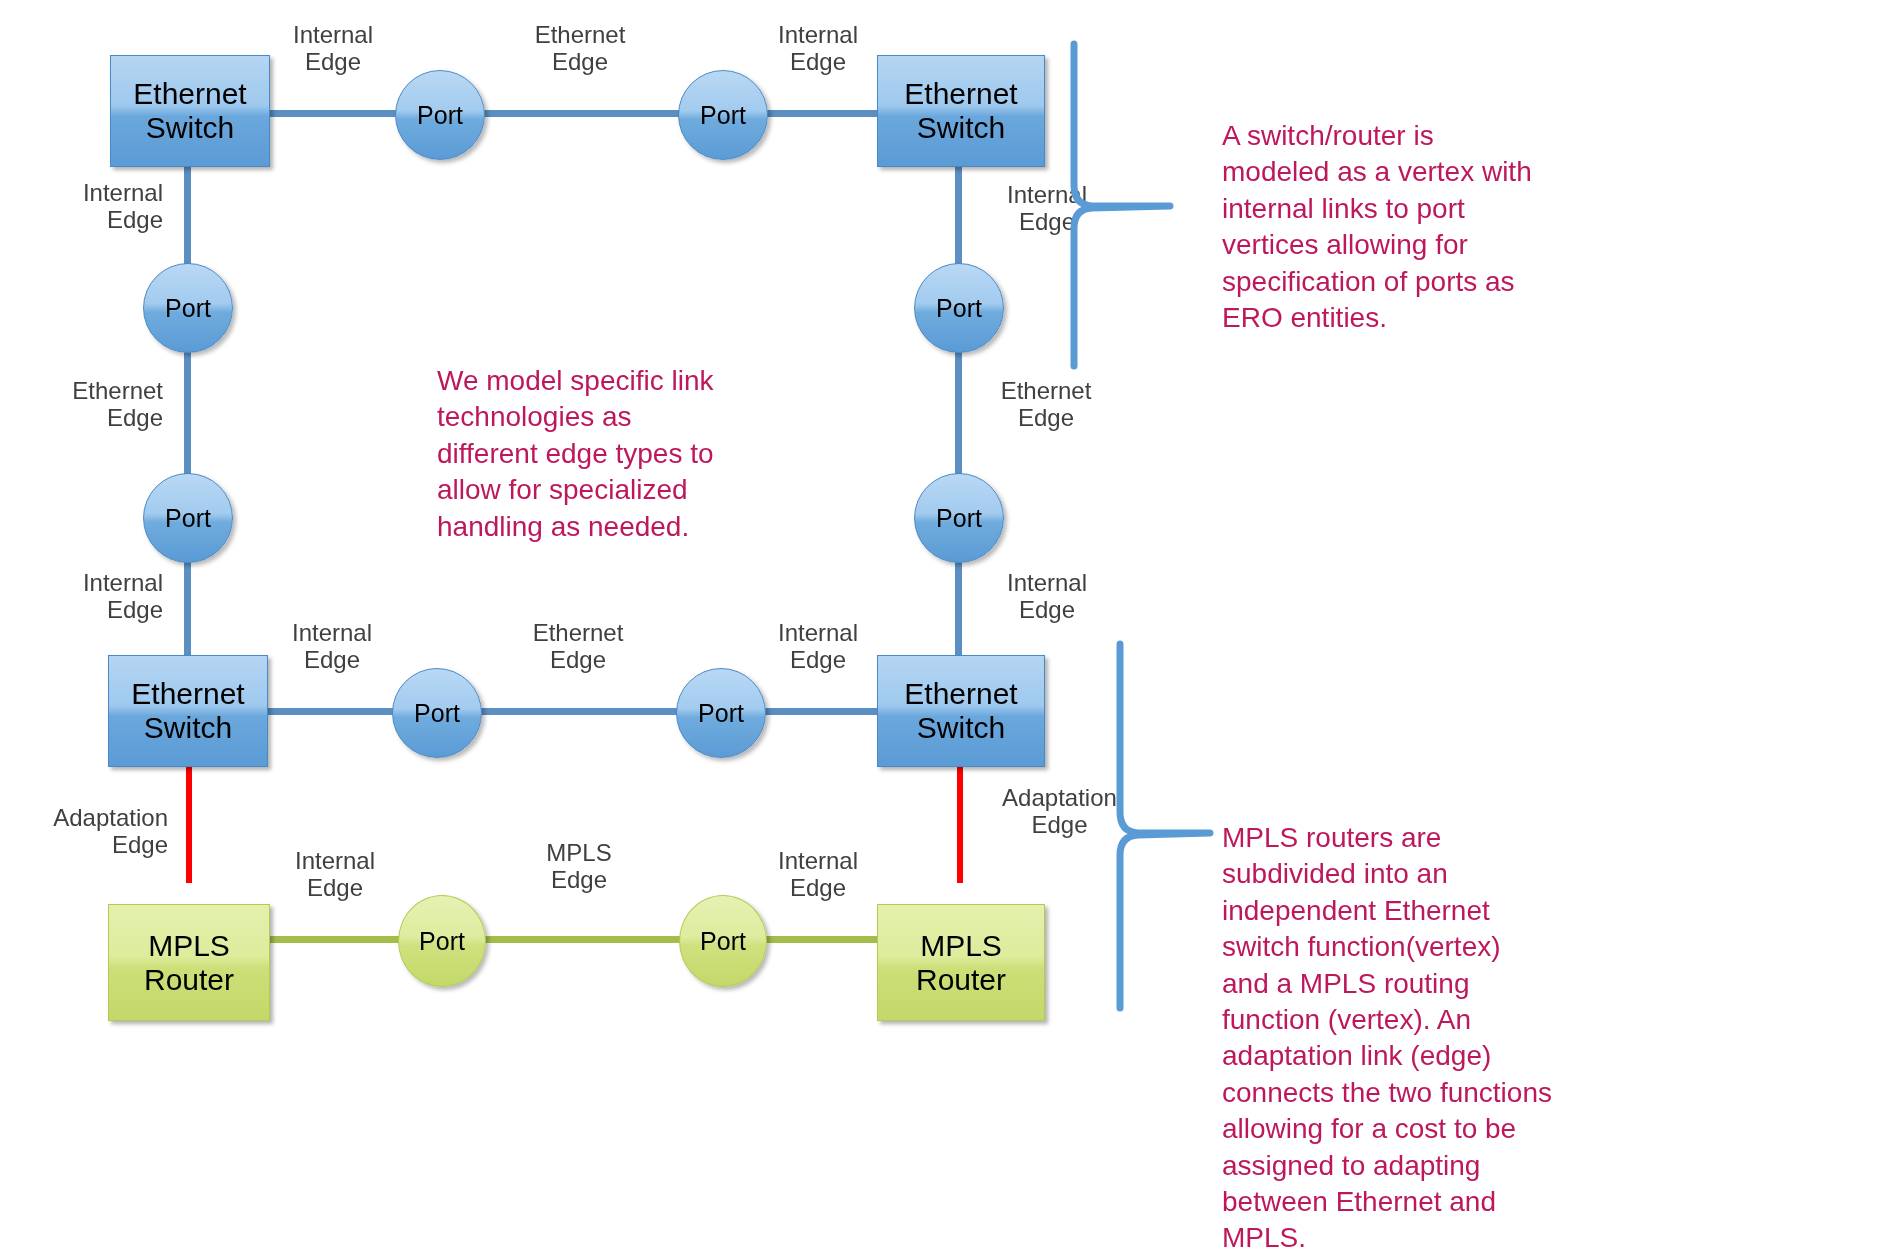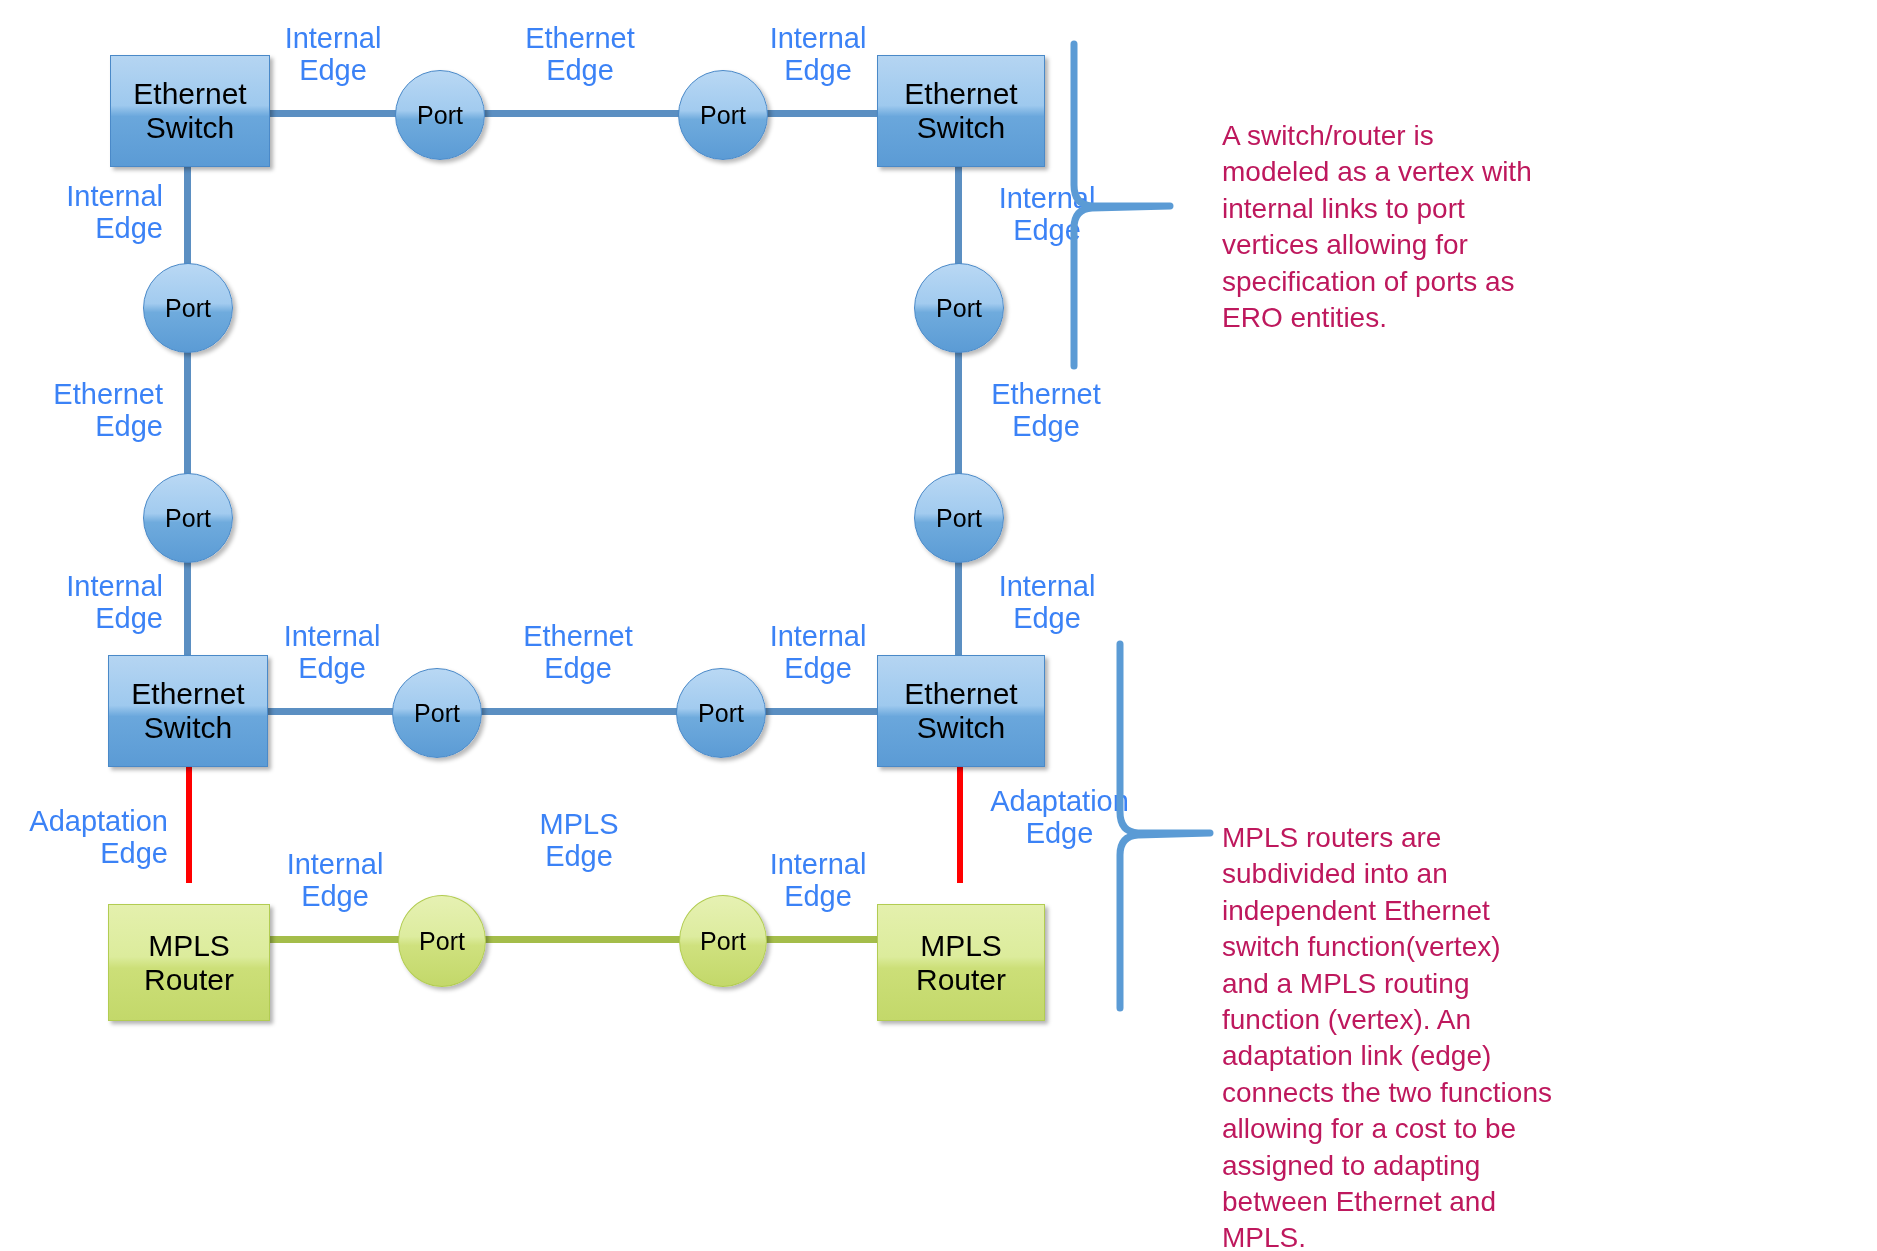--- a/index.html
+++ b/index.html
@@ -26,21 +26,21 @@
 
   .circle{border:1px solid #4a89c8;border-radius:50%;
        background:linear-gradient(to bottom,#b9d8f4 0%,#a2cbef 45%,#6fabdd 55%,#5b9bd5 100%);
        box-shadow:3px 3px 4px rgba(0,0,0,.28);
        font-size:25px;}
   .circle.green{border:1px solid #b2cc52;
        background:linear-gradient(to bottom,#e6f1b3 0%,#ddec9f 45%,#cfe17e 55%,#c3d86a 100%);
        box-shadow:3px 3px 4px rgba(0,0,0,.28);}
 
   
-  .elabel{position:absolute;font-size:29px;line-height:1.12;text-align:center;color:#3b82f6;
+  .elabel{position:absolute;font-size:24px;line-height:1.12;text-align:center;color:#404040;
           white-space:pre-line;}
   .elabel.la{text-align:right;}
 
   
   .note{position:absolute;font-size:28px;line-height:1.30;color:#be185d;white-space:pre-line;}
   .brace{position:absolute;}
 </style>
 </head>
 <body>
 
@@ -127,25 +127,26 @@
   <div class="elabel" style="left:748px;top:620px;width:140px;">Internal
 Edge</div>
 
   <div class="elabel la" style="left:0px;top:785px;width:168px;margin-top:20px;">Adaptation
 Edge</div>
   <div class="elabel" style="left:972px;top:785px;width:175px;">Adaptation
 Edge</div>
 
   <div class="elabel" style="left:268px;top:848px;width:134px;">Internal
 Edge</div>
-  <div class="elabel" style="left:494px;top:808px;width:170px;">MPLS
+  <div class="elabel" style="left:494px;top:840px;width:170px;">MPLS
 Edge</div>
   <div class="elabel" style="left:748px;top:848px;width:140px;">Internal
 Edge</div>
 
+  <div class="note" style="left:437px;top:363px;width:290px;">We model specific link technologies as different edge types to allow for specialized handling as needed.</div>
 
   <svg class="brace" style="left:1062px;top:40px;width:130px;height:330px;" viewBox="0 0 130 330">
     <path d="M 12 4 L 12 145 Q 12 165 30 166 L 108 166 L 30 168 Q 12 169 12 188 L 12 326" fill="none" stroke="#5b9bd5" stroke-width="7" stroke-linecap="round" stroke-linejoin="round"></path>
   </svg>
 
   <svg class="brace" style="left:1098px;top:640px;width:130px;height:372px;" viewBox="0 0 130 372">
     <path d="M 22 4 L 22 172 Q 22 192 40 193 L 112 193 L 40 195 Q 22 196 22 215 L 22 368" fill="none" stroke="#5b9bd5" stroke-width="7" stroke-linecap="round" stroke-linejoin="round"></path>
   </svg>
 
   <div class="note" style="left:1222px;top:118px;width:320px;">A switch/router is modeled as a vertex with internal links to port vertices allowing for specification of ports as ERO entities.</div>

